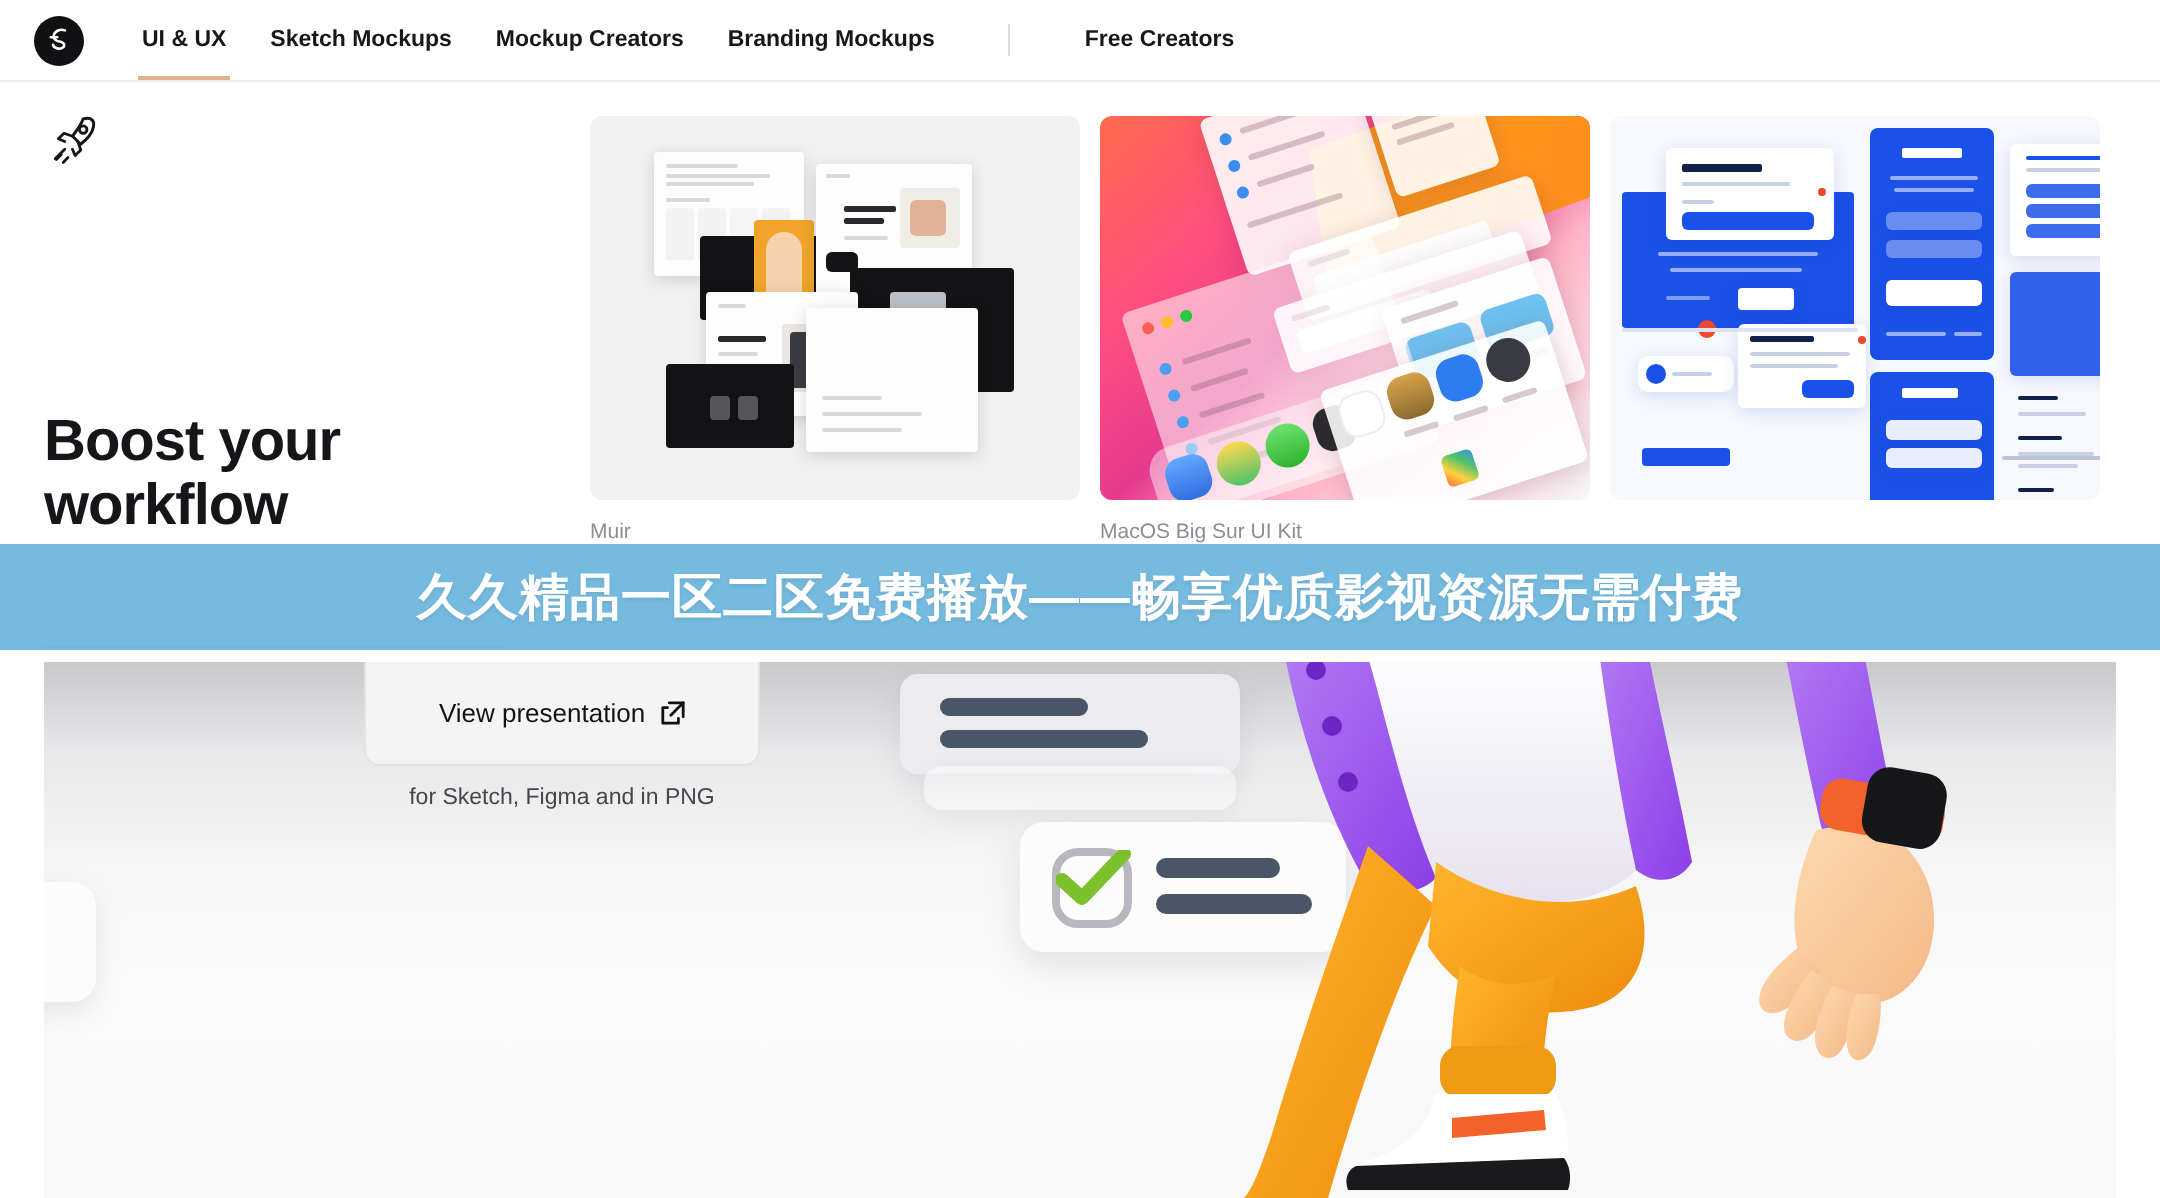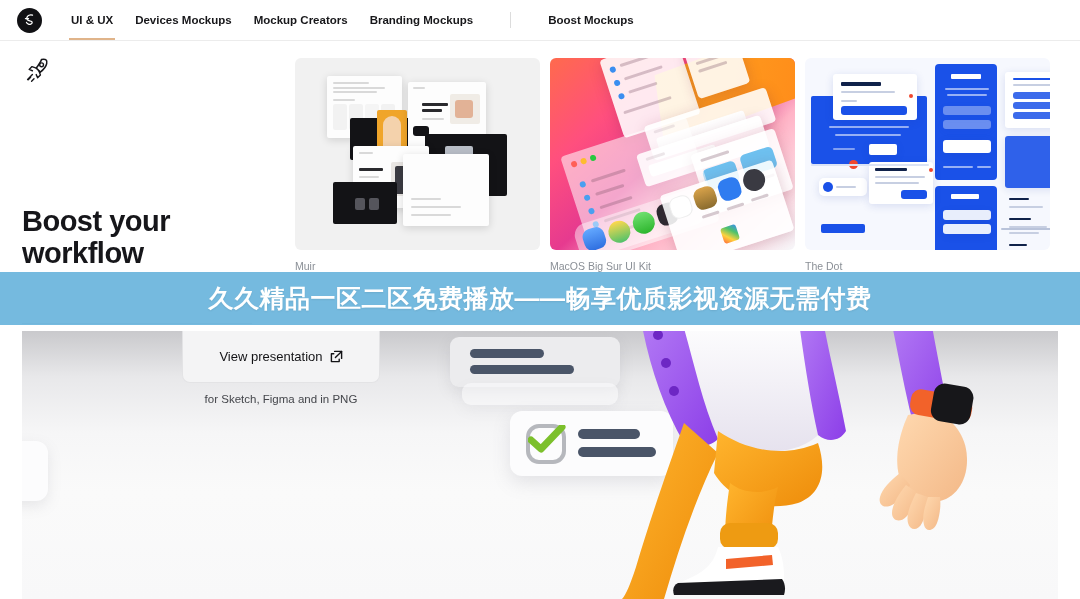--- a/index.html
+++ b/index.html
@@ -182,33 +182,33 @@
       <path d="M10.5 2.2c-2.4-.9-5 .3-5.6 2.3-.5 1.8 1 2.9 2.8 3.3 1.7.4 2.7 1 2.4 2.1-.3 1.2-2 1.8-3.7 1.2-1-.3-1.7-1-1.9-1.7" fill="none" stroke="#ffffff" stroke-width="1.3" stroke-linecap="round"></path>
       <path d="M3.4 5.6h3.2" stroke="#ffffff" stroke-width="1.2" stroke-linecap="round"></path>
     </svg>
   </div>
 
   <div class="nav-links">
     <div class="nav-item active">
       <span>UI &amp; UX</span>
     </div>
     <div class="nav-item">
-      <span>Devices Mockups</span>
+      <span>Sketch Mockups</span>
     </div>
     <div class="nav-item">
       <span>Mockup Creators</span>
     </div>
     <div class="nav-item">
       <span>Branding Mockups</span>
     </div>
 
     <div class="nav-sep"></div>
 
     <div class="nav-item">
-      <span>Boost Mockups</span>
+      <span>Free Creators</span>
     </div>
   </div>
 
 </div>
 
 <div class="hero">
 
   <div class="hero-left">
     <div class="rocket">
       <svg width="30" height="30" viewBox="0 0 30 30">
@@ -417,21 +417,20 @@
         <div class="td td-blue" style="left:96px;top:132px;width:26px;height:9px;"></div>
 
         <div class="td-red" style="left:44px;top:102px;width:9px;height:9px;"></div>
         <div class="td-red" style="left:104px;top:36px;width:4px;height:4px;"></div>
         <div class="td-red" style="left:124px;top:110px;width:4px;height:4px;"></div>
         <div class="td-gline" style="left:6px;top:106px;width:118px;"></div>
 
         <div class="td-line" style="left:16px;top:166px;width:44px;height:9px;background:#1a51e8;border-radius:2px;"></div>
         <div class="td-line" style="left:196px;top:170px;width:52px;background:#b9c3da;"></div>
       </div>
-      <div class="card-label">The Dot</div>
     </div>
 
   </div>
 </div>
 
 <div class="lower">
   <div class="lower-inner">
 
     <div class="view-pres-box">
       <span class="view-pres-label">View presentation</span>

